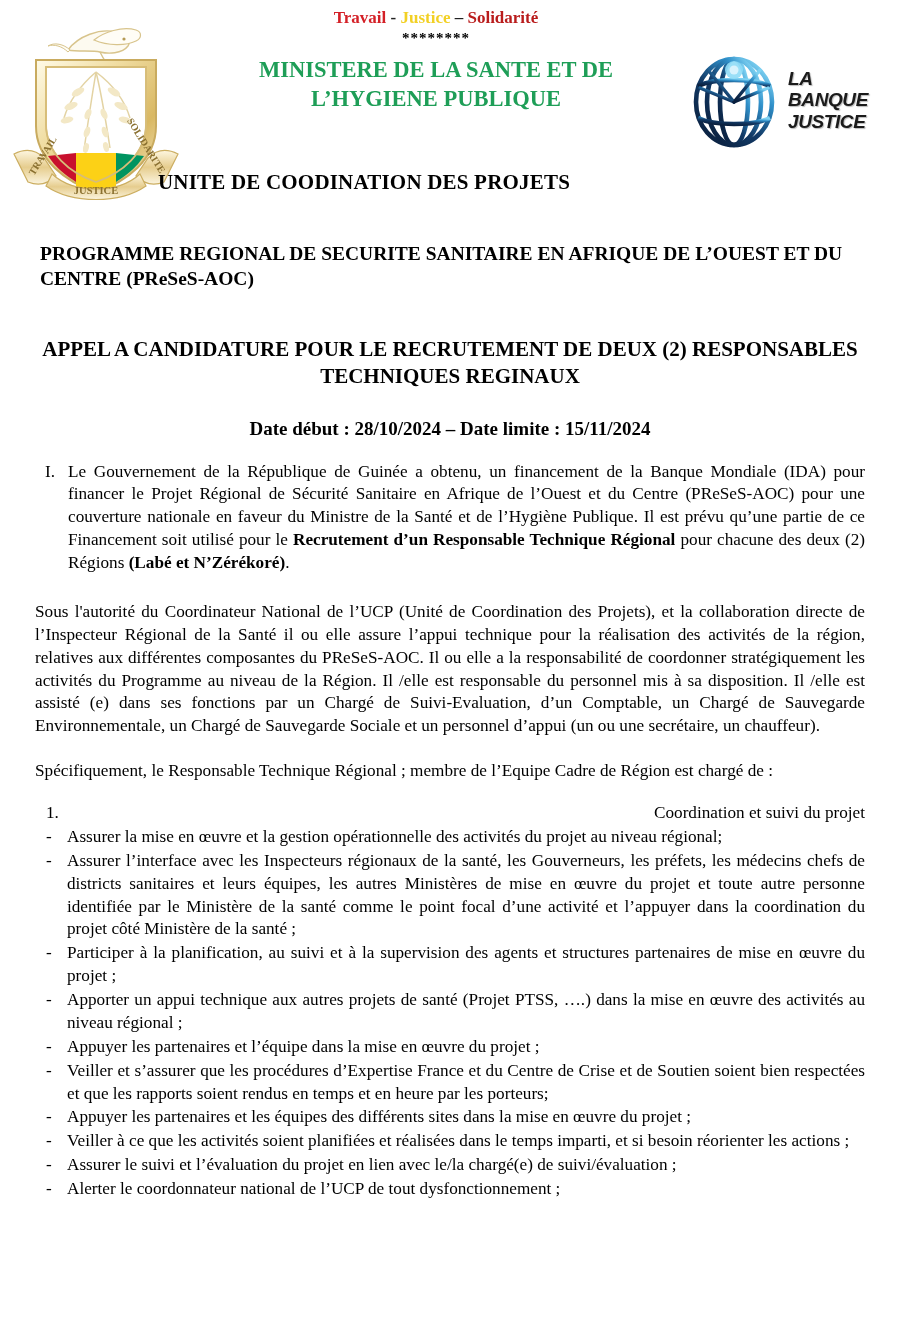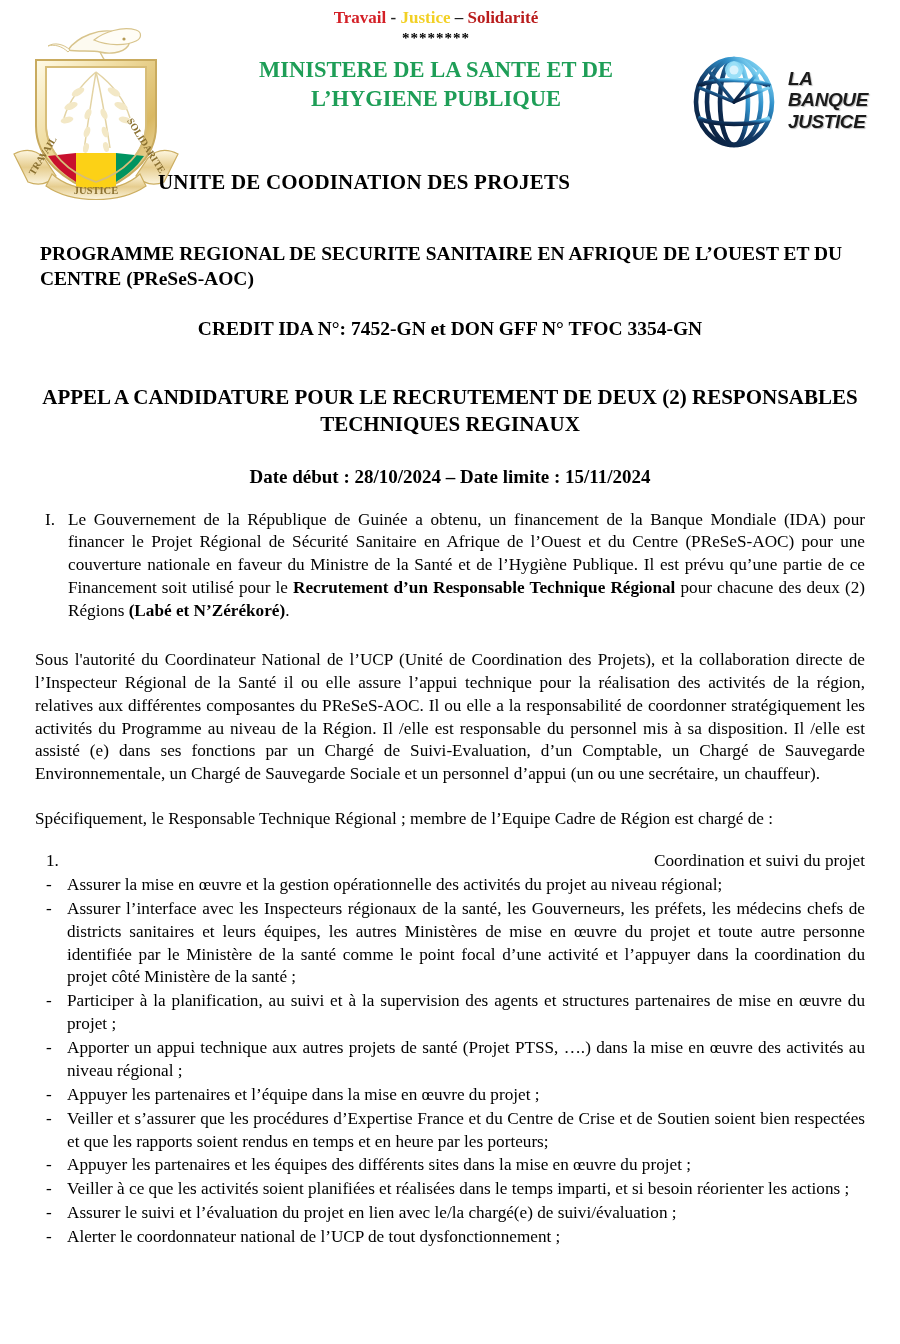--- a/index.html
+++ b/index.html
@@ -304,21 +304,20 @@
   </div>
 
   <div class="h-unit">UNITE DE COODINATION DES PROJETS</div>
 </div>
 
 <div class="titles">
   <div class="t-prog">
     <span>PROGRAMME REGIONAL DE SECURITE SANITAIRE EN AFRIQUE DE L’OUEST</span>
     <span>ET DU CENTRE (PReSeS-AOC)</span>
   </div>
-  <div class="t-credit">CREDIT IDA N°: 7452-GN et DON GFF N° TFOC 3354-GN</div>
   <div class="t-appel">
     <span>APPEL A CANDIDATURE POUR LE RECRUTEMENT DE DEUX (2)</span>
     <span>RESPONSABLES TECHNIQUES REGINAUX</span>
   </div>
   <div class="t-dates">Date début : 28/10/2024 – Date limite : 15/11/2024</div>
 </div>
 
 <div class="content">
 
   <div class="para-num">

